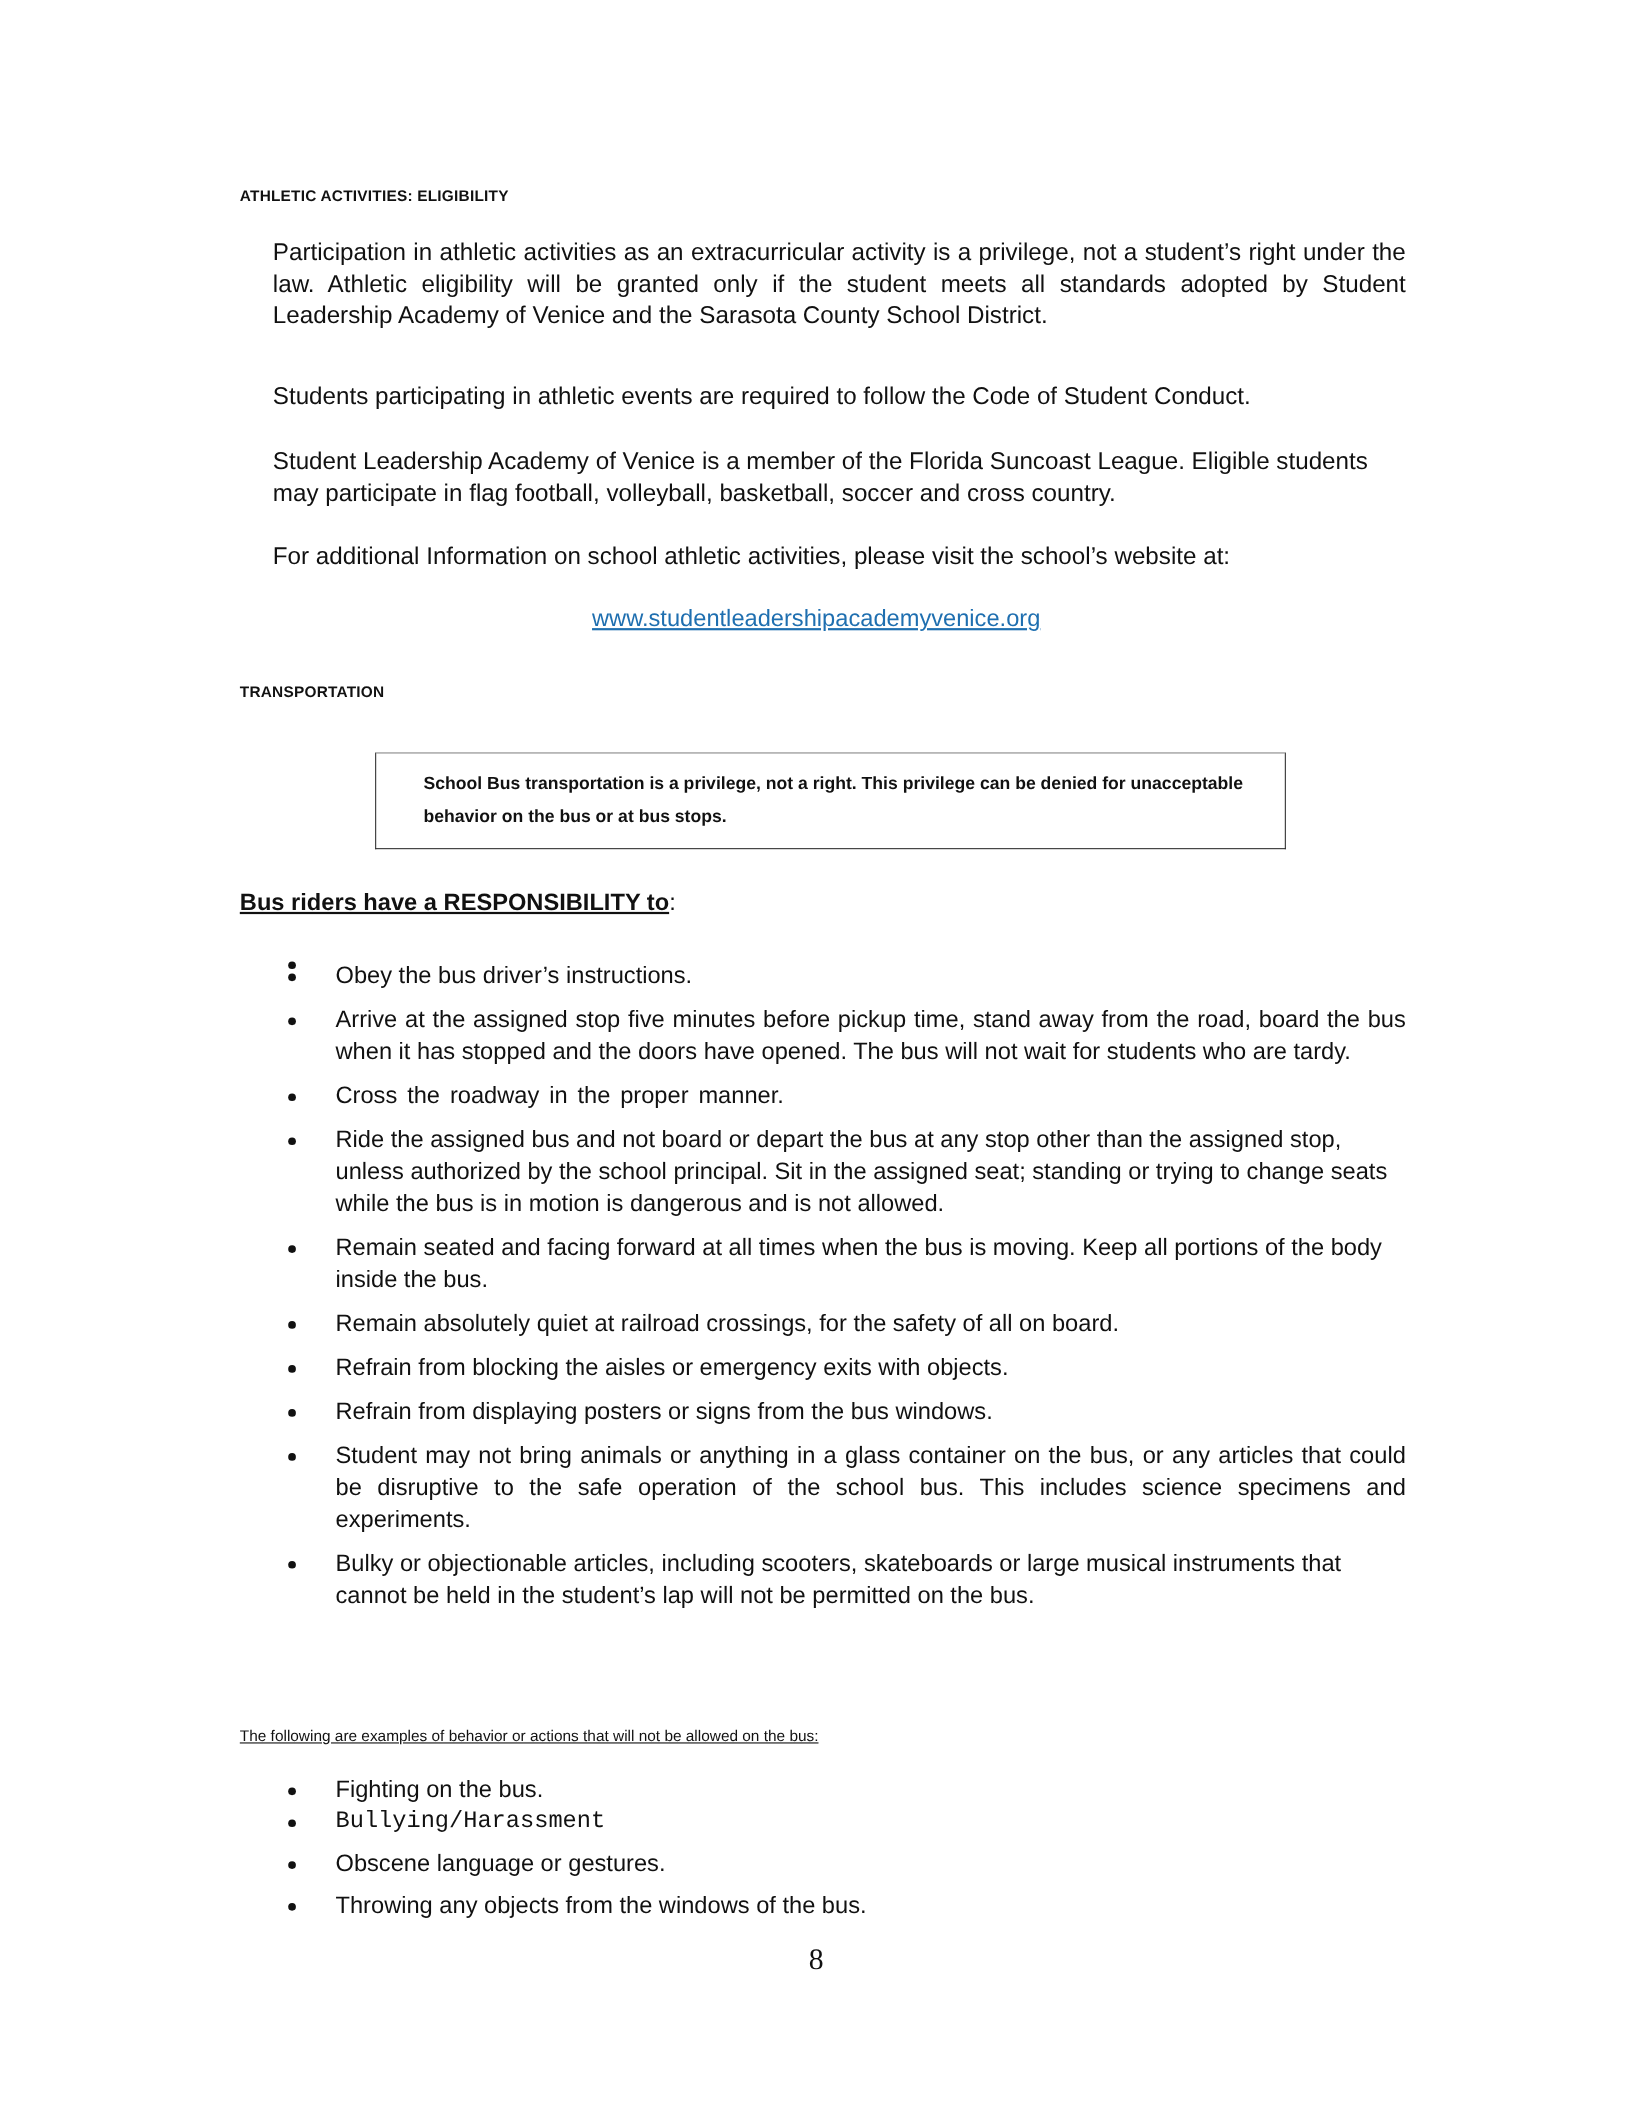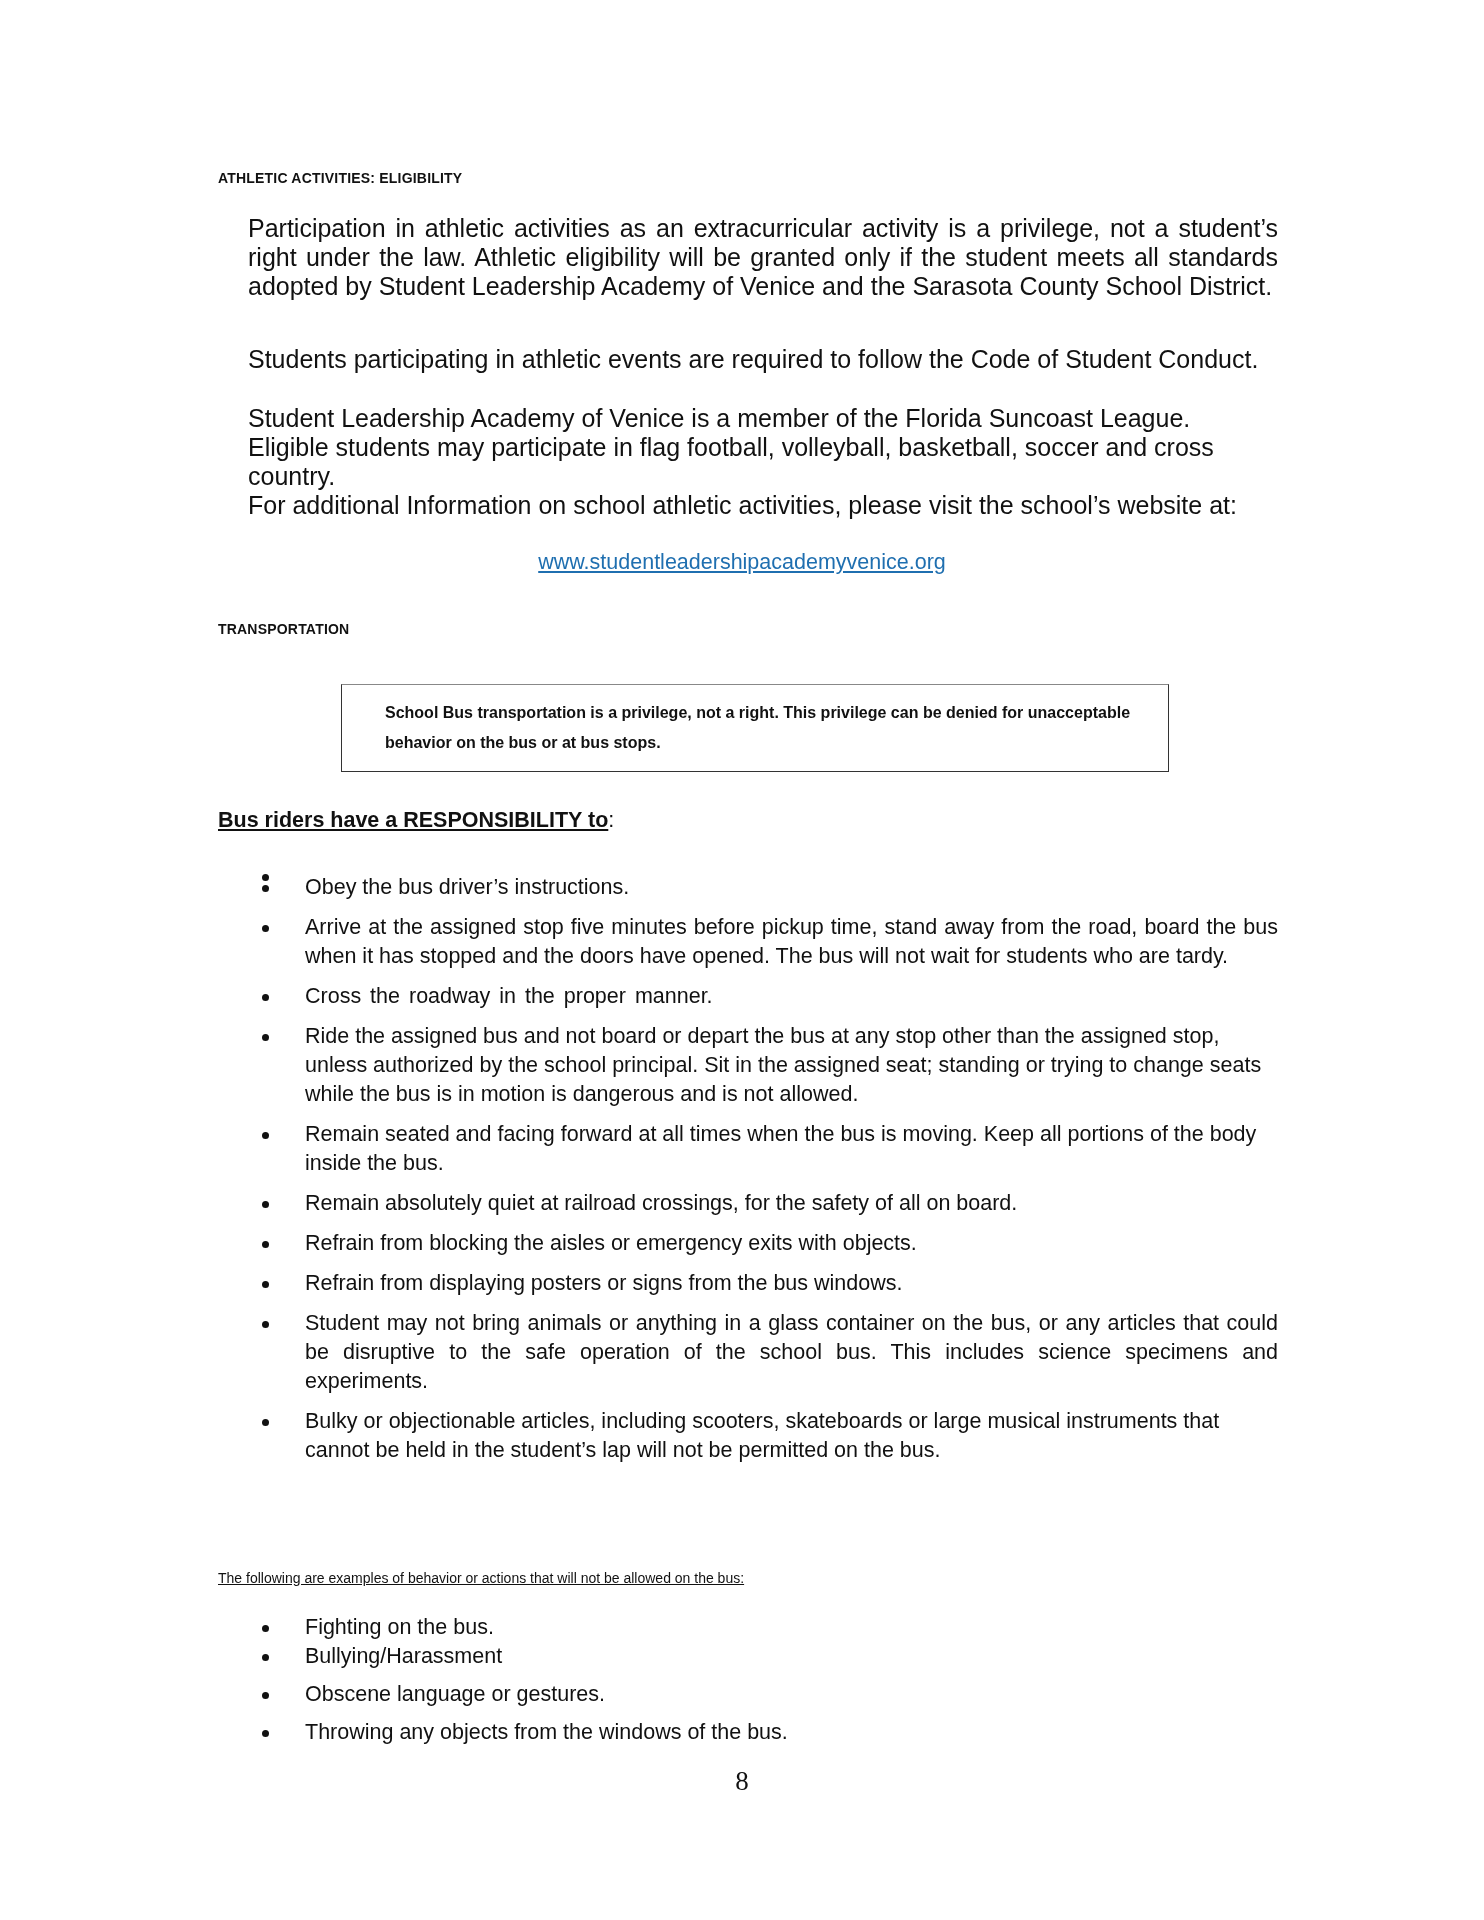--- a/index.html
+++ b/index.html
@@ -1,20 +1,20 @@
 <!DOCTYPE html>
 <html><head>
 <meta charset="utf-8">
 <style>
   html, body { margin:0; padding:0; background:#ffffff; }
   body { width:1484px; height:1920px; position:relative; overflow:hidden;
          font-family:"Liberation Sans", sans-serif; color:#111; }
   .abs { position:absolute; }
   .h { font-weight:bold; font-size:14px; left:218px; letter-spacing:0.2px; }
-  .p { left:248px; width:1030px; font-size:25px; line-height:29px; }
+  .p { left:248px; width:1030px; font-size:22px; line-height:29px; }
   .link { color:#1f6fb0; text-decoration:underline; font-size:21.5px; }
   .box { left:341px; top:684px; width:828px; height:88px; border:1.5px solid #333;
          box-sizing:border-box; border-top-color:#888; }
   .box-text { position:absolute; left:43px; top:13px; font-weight:bold; font-size:16px; line-height:30px; width:780px; }
   .ul-h { left:218px; font-size:14px; text-decoration:underline; }
   .list { left:248px; width:1030px; margin:0; padding:0; list-style:none; font-size:21.5px; line-height:29px; }
   .list li { position:relative; padding-left:57px; }
   .list li .dot { position:absolute; left:14px; top:12px; width:7px; height:7px; border-radius:50%; background:#111; }
   .pg { left:0; width:1484px; text-align:center; font-family:"Liberation Serif", serif; font-size:27px; }
 </style>
@@ -53,18 +53,18 @@
   <li style="margin-bottom:11px;"><span class="dot"></span><span>Refrain from blocking the aisles or emergency exits with objects.</span></li>
   <li style="margin-bottom:11px;"><span class="dot"></span><span>Refrain from displaying posters or signs from the bus windows.</span></li>
   <li style="margin-bottom:11px; text-align:justify;"><span class="dot"></span><span>Student may not bring animals or anything in a glass container on the bus, or any articles that could be disruptive to the safe operation of the school bus. This includes science specimens and experiments.</span></li>
   <li><span class="dot"></span><span>Bulky or objectionable articles, including scooters, skateboards or large musical instruments that cannot be held in the student’s lap will not be permitted on the bus.</span></li>
 </ul>
 
 <div class="abs ul-h" style="top:1570px;">The following are examples of behavior or actions that will not be allowed on the bus:</div>
 
 <ul class="abs list" style="top:1613px;">
   <li style="margin-bottom:0px;"><span class="dot"></span><span>Fighting on the bus.</span></li>
-  <li style="margin-bottom:9px;"><span class="dot"></span><span>Bullying/Harassment</span></li>
+  <li style="margin-bottom:9px;font-family:Liberation Mono, monospace;"><span class="dot"></span><span>Bullying/Harassment</span></li>
   <li style="margin-bottom:9px;"><span class="dot"></span><span>Obscene language or gestures.</span></li>
   <li><span class="dot"></span><span>Throwing any objects from the windows of the bus.</span></li>
 </ul>
 
 <div class="abs pg" style="top:1766px;">8</div>
 
 </body></html>

